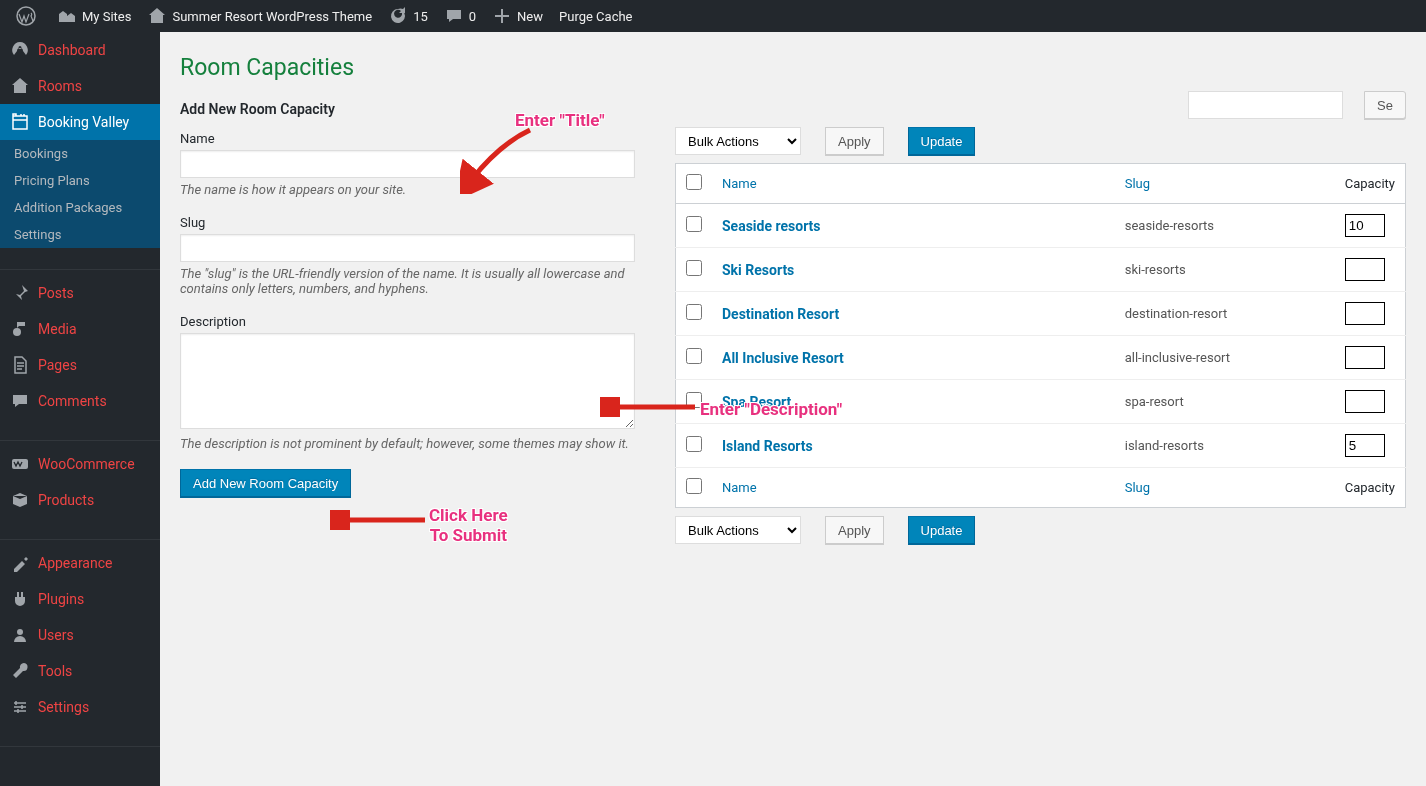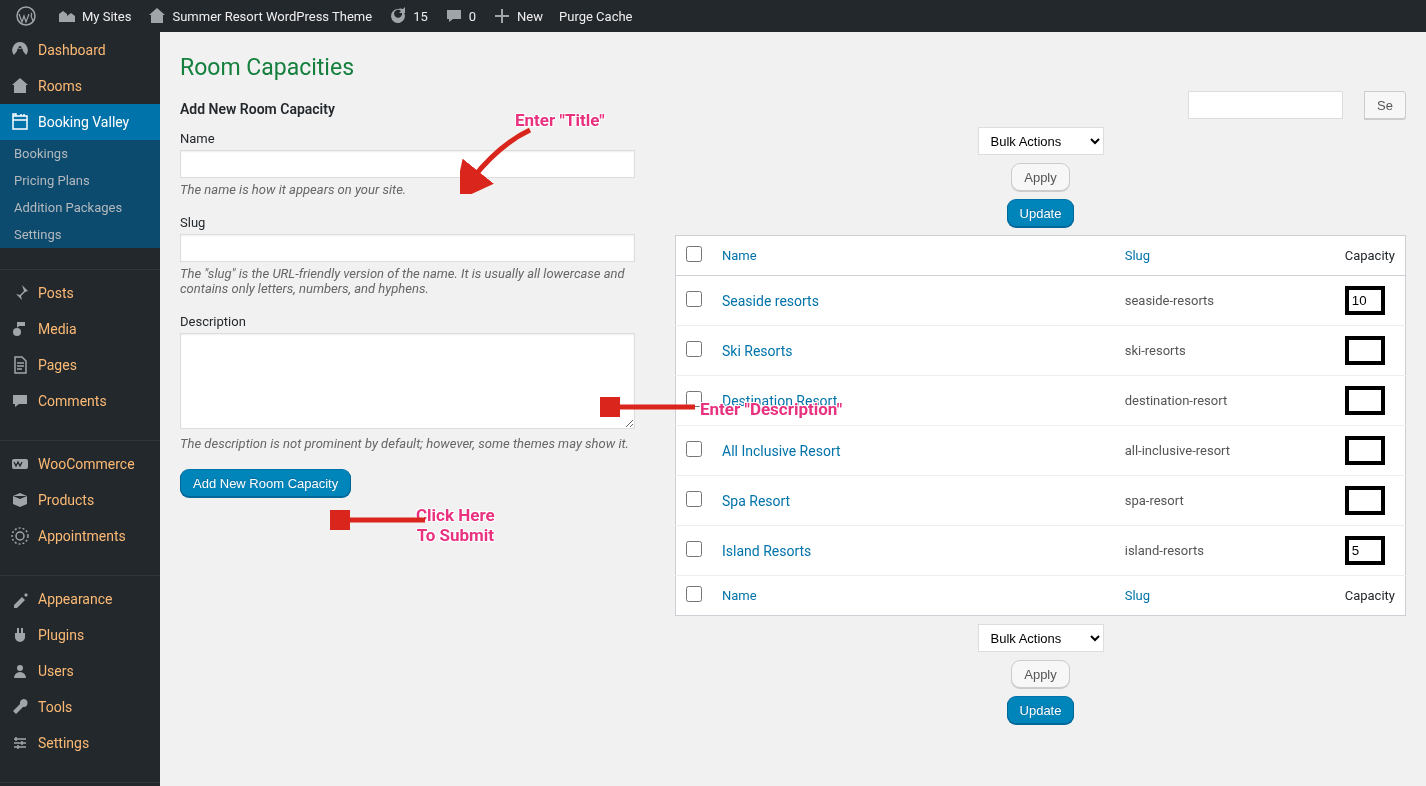--- a/index.html
+++ b/index.html
@@ -3,52 +3,52 @@
 <meta charset="utf-8">
 <style>
 * { box-sizing: border-box; margin: 0; padding: 0; }
 body { font-family: -apple-system, BlinkMacSystemFont, "Segoe UI", Roboto, sans-serif; font-size: 13px; color: #444; background: #f1f1f1; width: 1426px; height: 786px; overflow: hidden; }
 .adminbar { background: #23282d; color: #b4b9be; height: 32px; display: flex; align-items: center; padding: 0 8px; font-size: 13px; }
 .adminbar .ab-item { display: flex; align-items: center; padding: 0 8px; height: 32px; color: #eee; cursor: pointer; }
 .adminbar svg, .adminbar .dashicon { width: 20px; height: 20px; fill: #a0a5aa; margin-right: 5px; }
 .wrap { display: flex; height: calc(786px - 32px); }
 .sidebar { width: 160px; background: #23282d; color: #eee; font-size: 14px; }
 .sidebar .menu { list-style: none; }
-.sidebar .menu li { display: flex; align-items: center; padding: 8px 10px; cursor: pointer; color: #fdba74; position: relative; }
+.sidebar .menu li { display: flex; align-items: center; padding: 8px 10px; cursor: pointer; color: #ef4444; position: relative; }
 .sidebar .menu li.active { background: #0073aa; color: #fff; }
 .sidebar .menu li.active::after { content: ""; position: absolute; right: -8px; top: 50%; transform: translateY(-50%); border: 8px solid transparent; border-right-color: #f1f1f1; }
 .sidebar .menu li .mi { width: 20px; height: 20px; margin-right: 8px; fill: #a0a5aa; }
 .sidebar .menu li.active .mi { fill: #fff; }
 .sidebar .submenu { background: #0c4a6e; text-align: center; }
 .sidebar .submenu li { padding: 6px 12px 6px 14px; font-size: 13px; color: #b4b9be; }
 .sidebar .sep { height: 5px; background: transparent; border-bottom: 1px solid #32373c; margin: 5px 0; padding: 0; cursor: default; }
 .main { flex: 1; padding: 10px 20px 0 20px; overflow: auto; position: relative; }
 h1.page-title { font-size: 23px; font-weight: 400; color: #15803d; margin: 12px 0 20px 0; }
 .cols { display: flex; gap: 40px; }
 .left { width: 455px; }
 .right { flex: 1; }
 .formlabel { font-size: 13px; color: #23282d; margin-bottom: 4px; display: block; }
 .forminput { width: 100%; padding: 5px 8px; border: 1px solid #ddd; background: #fff; box-shadow: inset 0 1px 2px rgba(0,0,0,.07); font-size: 14px; }
 .formhint { font-style: italic; color: #666; font-size: 13px; margin-top: 4px; margin-bottom: 18px; }
 .formtextarea { width: 100%; height: 96px; padding: 5px 8px; border: 1px solid #ddd; background: #fff; box-shadow: inset 0 1px 2px rgba(0,0,0,.07); font-size: 14px; resize: both; }
-.button { display: inline-flex; align-items: center; padding: 4px 12px; font-size: 13px; border: 1px solid #ccc; background: #f7f7f7; color: #555; cursor: pointer; box-shadow: 0 1px 0 #ccc; border-radius: 9px; height: 28px; }
+.button { display: inline-flex; align-items: center; padding: 4px 12px; font-size: 13px; border: 1px solid #ccc; background: #f7f7f7; color: #555; cursor: pointer; box-shadow: 0 1px 0 #ccc; border-radius: 0; height: 28px; }
 .button-primary { background: #0085ba; border-color: #0073aa #006799 #006799; color: #fff; box-shadow: 0 1px 0 #006799; text-shadow: 0 -1px 1px #006799; }
-.tablenav-left { display: flex; gap: 8px; align-items: center; margin-bottom:8px;flex-direction:column;}
+.tablenav-left { display: flex; gap: 24px; align-items: center; margin-bottom:8px;}
 .search-box { display: flex; gap: 21px; margin-bottom: 8px; justify-content: flex-end; margin-top:-10px;}
 .search-box input[type=text] { width: 155px; padding: 3px 6px; border: 1px solid #ddd; background: #fff; }
 select.bulk { padding: 2px 24px 2px 8px; border: 1px solid #ddd; background: #fff; height: 28px; font-size: 13px; }
 table.wp-list { width: 100%; border-collapse: collapse; border: 1px solid #ccd0d4; background: #fff; }
 table.wp-list th, table.wp-list td { text-align: left; padding: 10px 10px; font-size: 13px; border-bottom: 1px solid #eee; vertical-align: middle; }
 table.wp-list thead th, table.wp-list tfoot th { border-bottom: 1px solid #ccd0d4; border-top: 1px solid #ccd0d4; font-weight: 400; color: #0073aa; }
 table.wp-list thead th.check, table.wp-list tfoot th.check { width: 30px; }
 table.wp-list td.check { width: 30px; }
-table.wp-list a.rowtitle { color: #0073aa; font-weight: 400; font-size: 14px; text-decoration: none; }
+table.wp-list a.rowtitle { color: #0073aa; font-weight: 700; font-size: 14px; text-decoration: none; }
 table.wp-list td.slug { color: #555; width: 220px; }
 table.wp-list th.cap, table.wp-list td.cap { width: 60px; color: #23282d; }
-table.wp-list td.cap input { width: 40px; padding: 3px; border: 4px solid #000000; text-align: left; }
+table.wp-list td.cap input { width: 40px; padding: 3px; border: 1px solid #000000; text-align: left; }
 input[type=checkbox] { width: 16px; height: 16px; border: 1px solid #b4b9be; }
 .annotation { position: absolute; color: #e8317f; font-weight: 700; font-size: 17px; text-shadow: 1px 1px 0 #fff, -1px -1px 0 #fff, 1px -1px 0 #fff, -1px 1px 0 #fff; pointer-events: none; }
 .arrow { position: absolute; pointer-events: none; }
 .formsection-title { font-size: 14px; font-weight: 600; color: #23282d; margin-bottom: 14px; }
 </style>
 </head>
 <body>
 
 <div class="adminbar">
   <div class="ab-item">
@@ -162,27 +162,20 @@
             <rect x="2" y="5" width="16" height="10" rx="2" fill="#a0a5aa"></rect>
             <path d="M4 8l2 4 2-4 2 4 2-4" stroke="#23282d" fill="none" stroke-width="1.3"></path>
           </svg>
         <span>WooCommerce</span>
       </li>
       <li>
         <svg class="mi" viewBox="0 0 20 20">
             <path d="M3 6l7-3 7 3v8l-7 3-7-3zM3 6l7 3 7-3M10 9v8"></path>
           </svg>
         <span>Products</span>
-      </li>
-      <li>
-        <svg class="mi" viewBox="0 0 20 20">
-            <circle cx="10" cy="10" r="4" fill="none" stroke="#a0a5aa" stroke-width="1.5"></circle>
-            <circle cx="10" cy="10" r="8" fill="none" stroke="#a0a5aa" stroke-width="1.5" stroke-dasharray="2 2"></circle>
-          </svg>
-        <span>Appointments</span>
       </li>
       <li class="sep"></li>
       <li>
         <svg class="mi" viewBox="0 0 20 20">
             <path d="M4 16l8-8 3 3-8 8H4zM14 6l2-2 2 2-2 2z"></path>
           </svg>
         <span>Appearance</span>
       </li>
       <li>
         <svg class="mi" viewBox="0 0 20 20">
@@ -342,21 +335,21 @@
     <div class="annotation" style="left:540px; top:367px;">Enter "Description"</div>
     <svg class="arrow" style="left:440px; top:365px;" width="100" height="20">
       <defs>
           <marker id="ah2" markerWidth="8" markerHeight="8" refX="2" refY="4" orient="auto">
             <path d="M0 0L8 4L0 8z" fill="#d9251c"></path>
           </marker>
         </defs>
       <path d="M95 10 L10 10" stroke="#d9251c" stroke-width="5" fill="none" marker-end="url(#ah2)"></path>
     </svg>
 
-    <div class="annotation" style="left:256px; top:473px; text-align:center;">
+    <div class="annotation" style="left:269px; top:473px; text-align:center;">
       <div>Click Here</div>
       <div>To Submit</div>
     </div>
     <svg class="arrow" style="left:170px; top:478px;" width="100" height="20">
       <defs>
           <marker id="ah3" markerWidth="8" markerHeight="8" refX="2" refY="4" orient="auto">
             <path d="M0 0L8 4L0 8z" fill="#d9251c"></path>
           </marker>
         </defs>
       <path d="M95 10 L10 10" stroke="#d9251c" stroke-width="5" fill="none" marker-end="url(#ah3)"></path>

